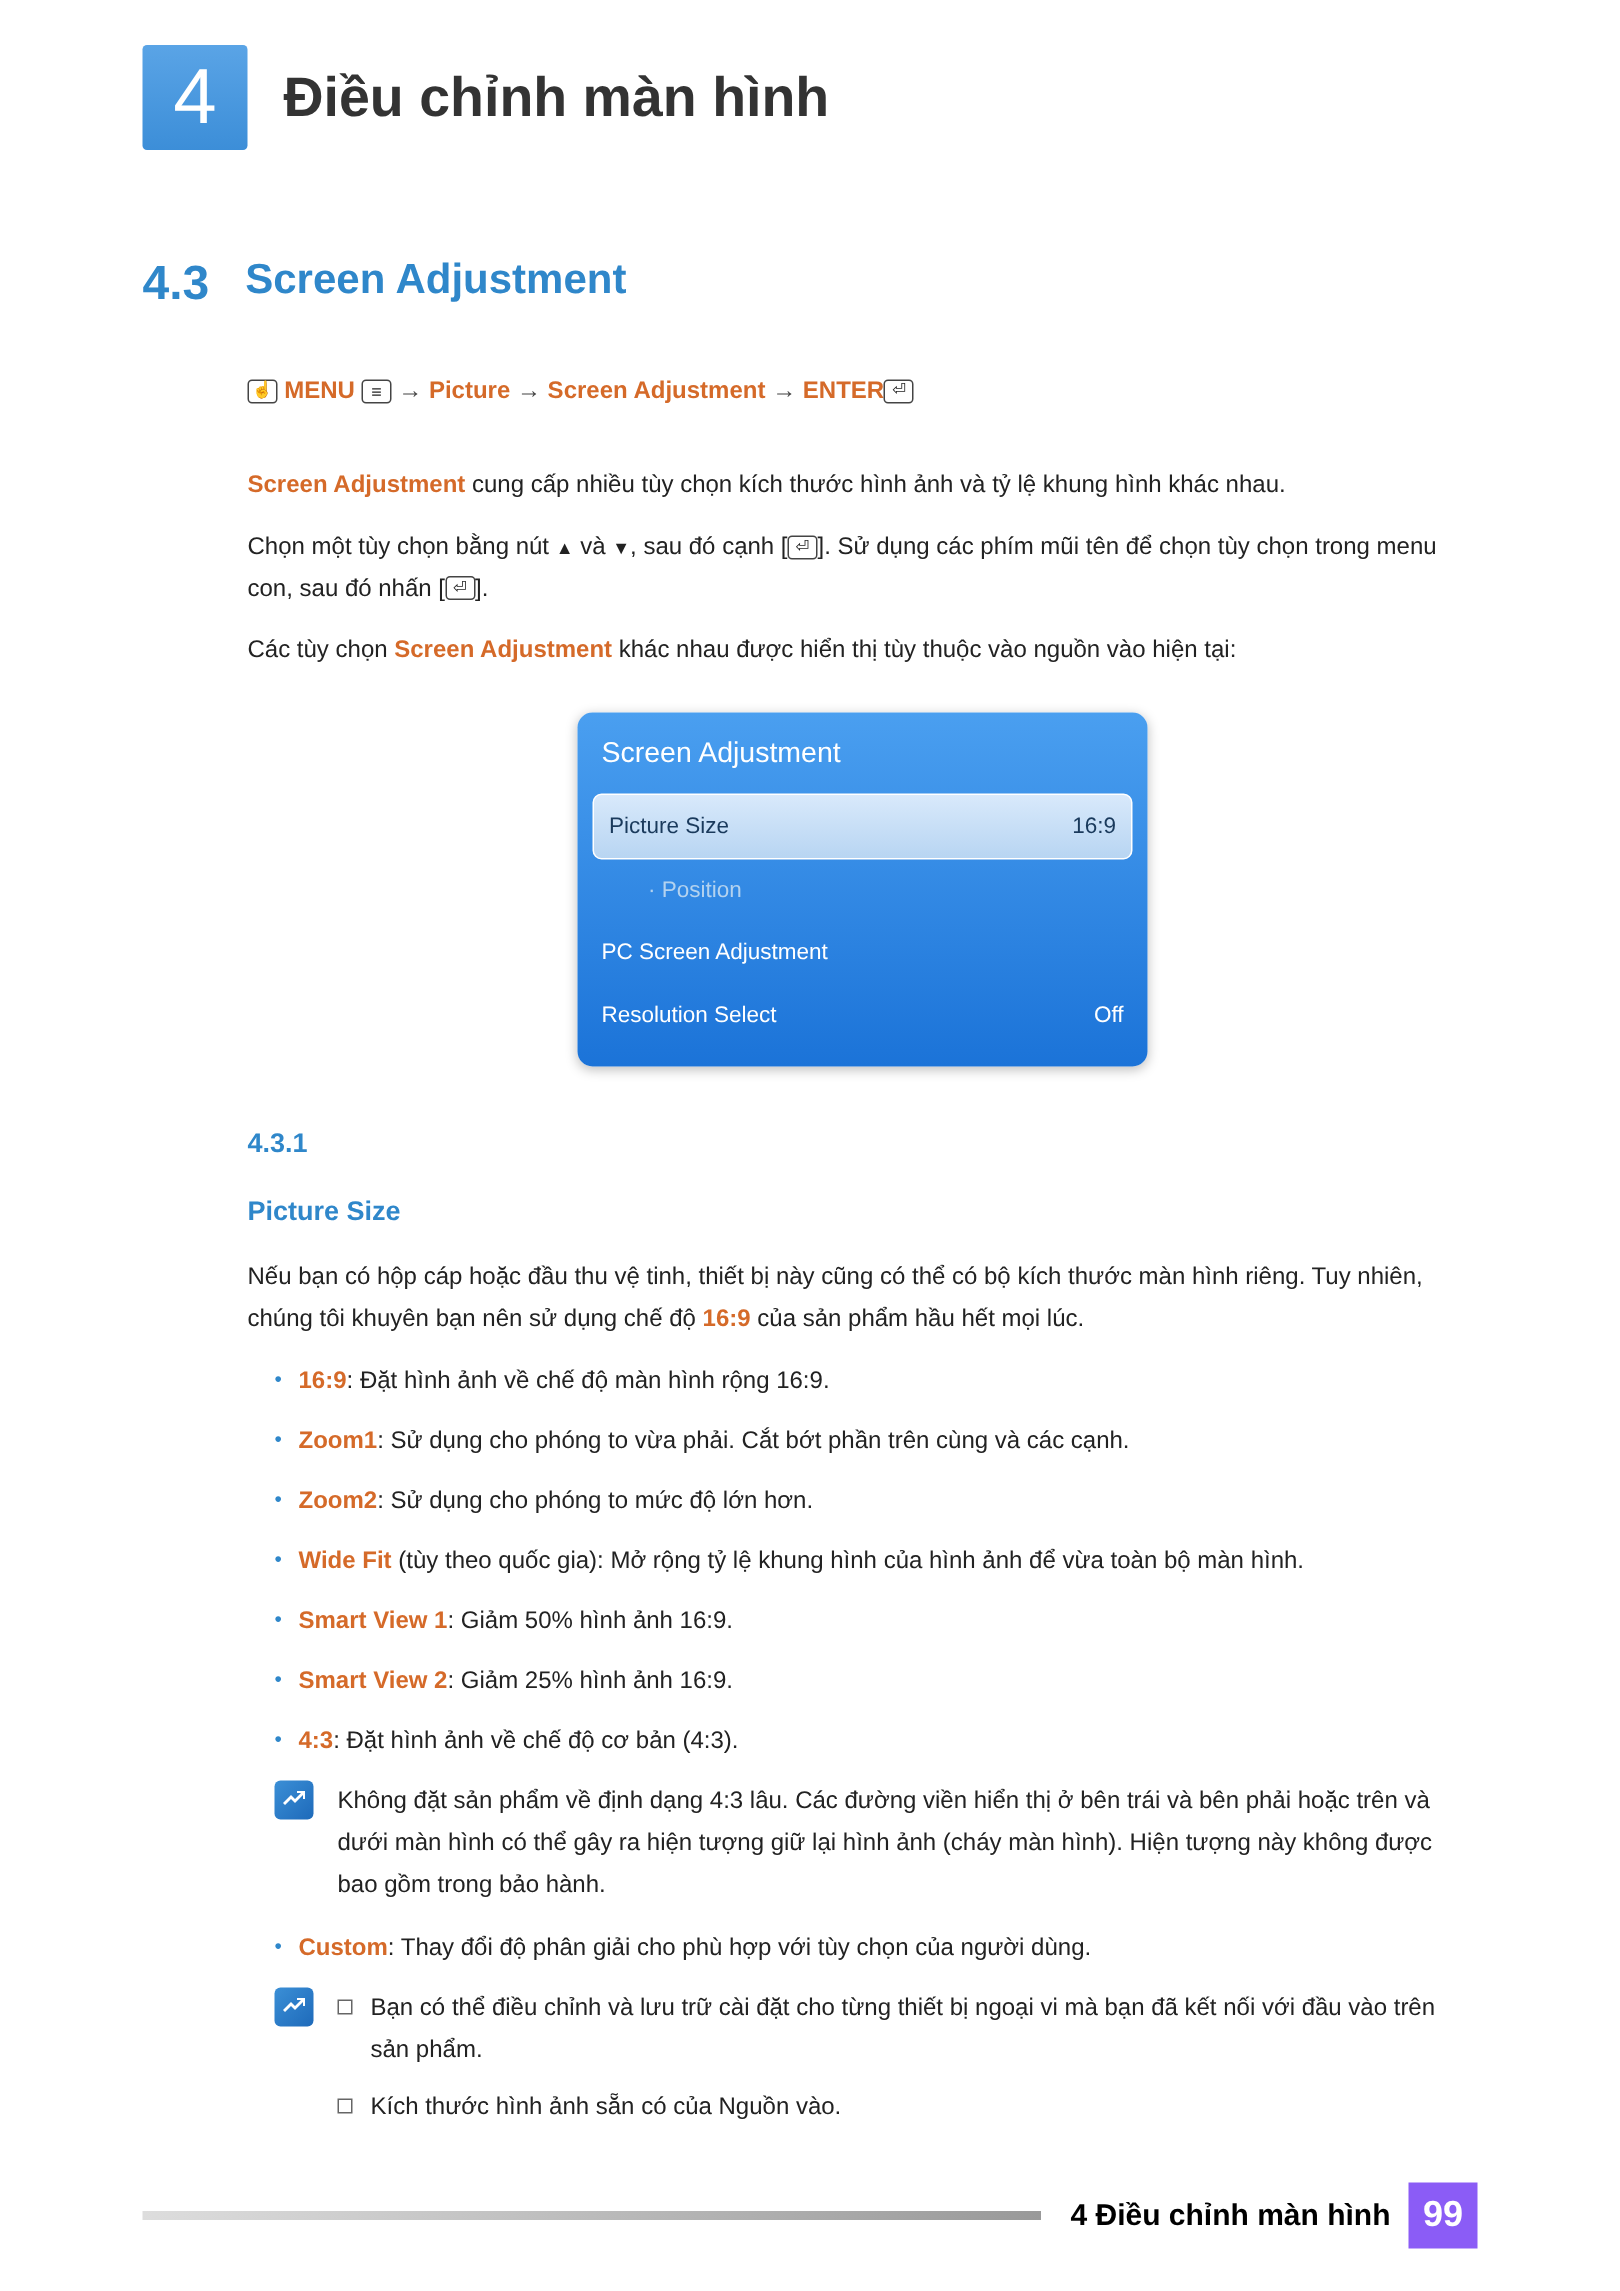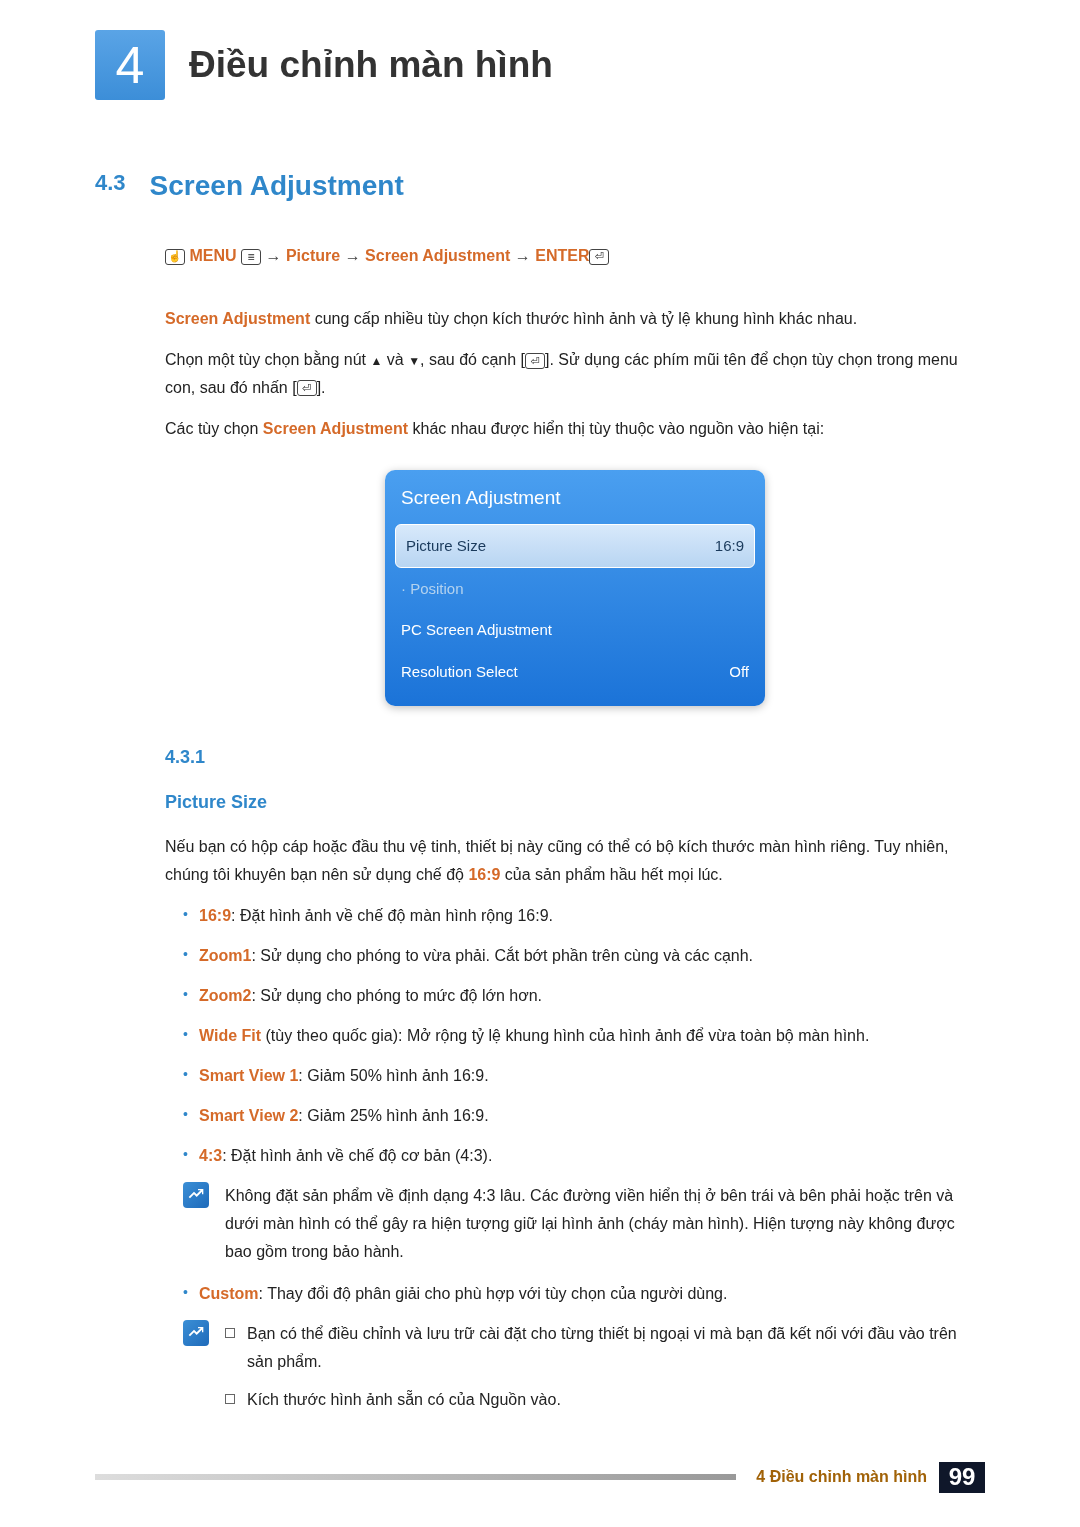--- a/index.html
+++ b/index.html
@@ -37,21 +37,21 @@
     font-size: 37px;
     font-weight: bold;
     color: #333;
   }
   .section-row {
     display: flex;
     gap: 24px;
     margin-bottom: 40px;
     color: #2f87ca;
   }
-  .section-num { font-size: 22px; font-weight: bold; }
+  .section-num { font-size: 32px; font-weight: bold; }
   .section-title { font-size: 28px; font-weight: bold; }
   .content { padding-left: 70px; font-size: 16px; line-height: 1.7; }
   .nav-path { margin-bottom: 36px; }
   .nav-path .em { color: #d56a29; font-weight: bold; }
   .nav-path .arrow { color: #444; font-weight: bold; }
   .icon {
     display: inline-flex;
     justify-content: center;
     align-items: center;
     width: 20px; height: 16px;
@@ -89,21 +89,21 @@
     font-size: 15px;
   }
   .osd-row.selected {
     background: linear-gradient(#d8e9fb,#b8d5f2);
     color: #1a3a5c;
     border: 1px solid #fff;
     border-radius: 6px;
     margin: 0 10px;
     padding: 8px 10px;
   }
-  .osd-row.dim { color: #b3d2ef; }
+  .osd-row.dim { color: #b3d2ef; margin-left: 31px; }
   .subsection {
     display: flex;
     gap: 14px;
     color: #2f87ca;
     font-weight: bold;
     font-size: 18px;
     margin-bottom: 16px;
     flex-direction: column;
   }
   ul.bullets { list-style: none; padding-left: 18px; }
@@ -139,28 +139,28 @@
     align-items: center;
     height: 40px;
   }
   .footer-bar {
     flex: 1;
     height: 6px;
     background: linear-gradient(to right, #ddd, #999);
   }
   .footer-label {
     font-weight: bold;
-    color: #a16207;
-    font-size: 16px;
+    color: #000000;
+    font-size: 20px;
     padding-right: 12px;
     padding-left: 20px;
   }
   .footer-page {
-    width: 46px; height: 31px;
-    background: #0f172a;
+    width: 46px; height: 44px;
+    background: #8b5cf6;
     color: #fff;
     font-size: 24px;
     display: flex; align-items: center; justify-content: center;
     font-weight: bold;
   }
 </style>
 </head>
 <body>
 
 <div class="page">

